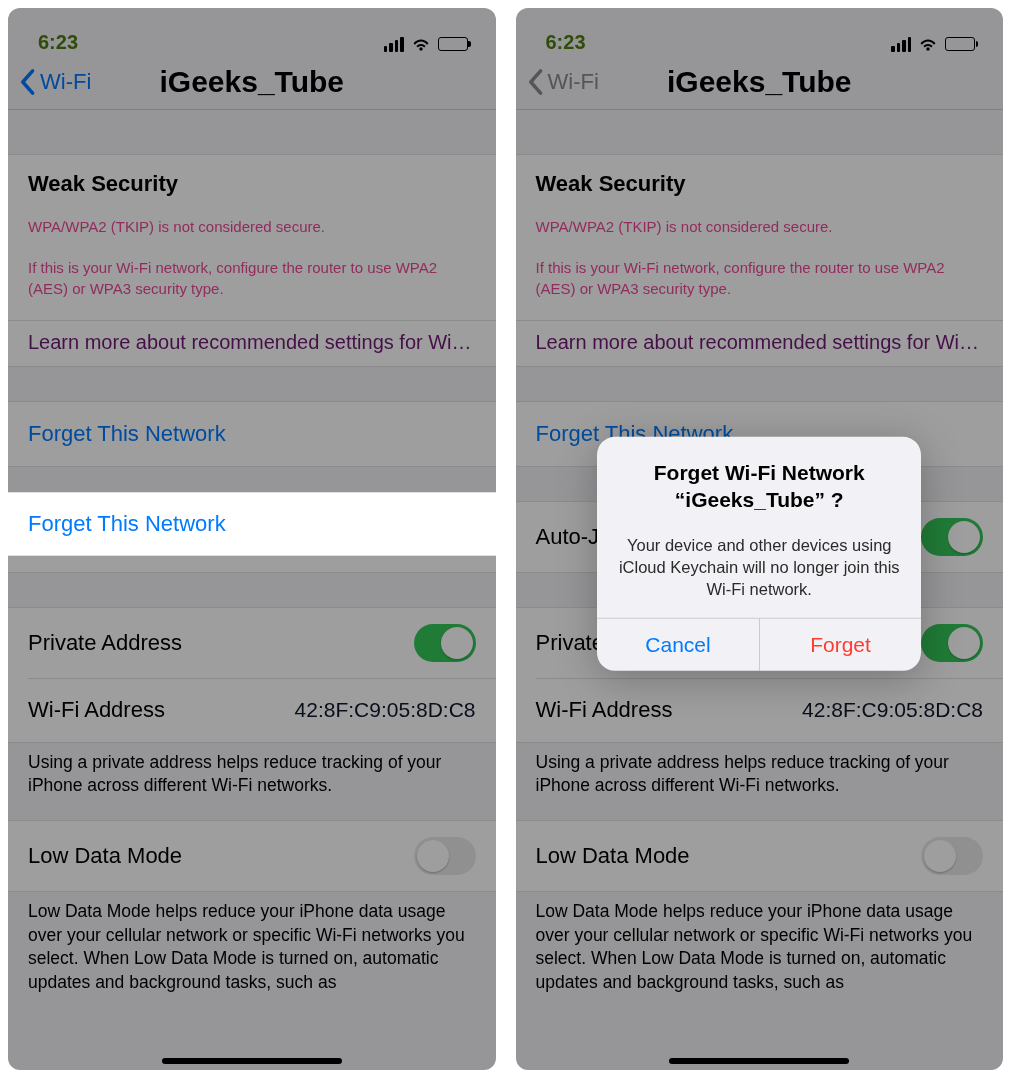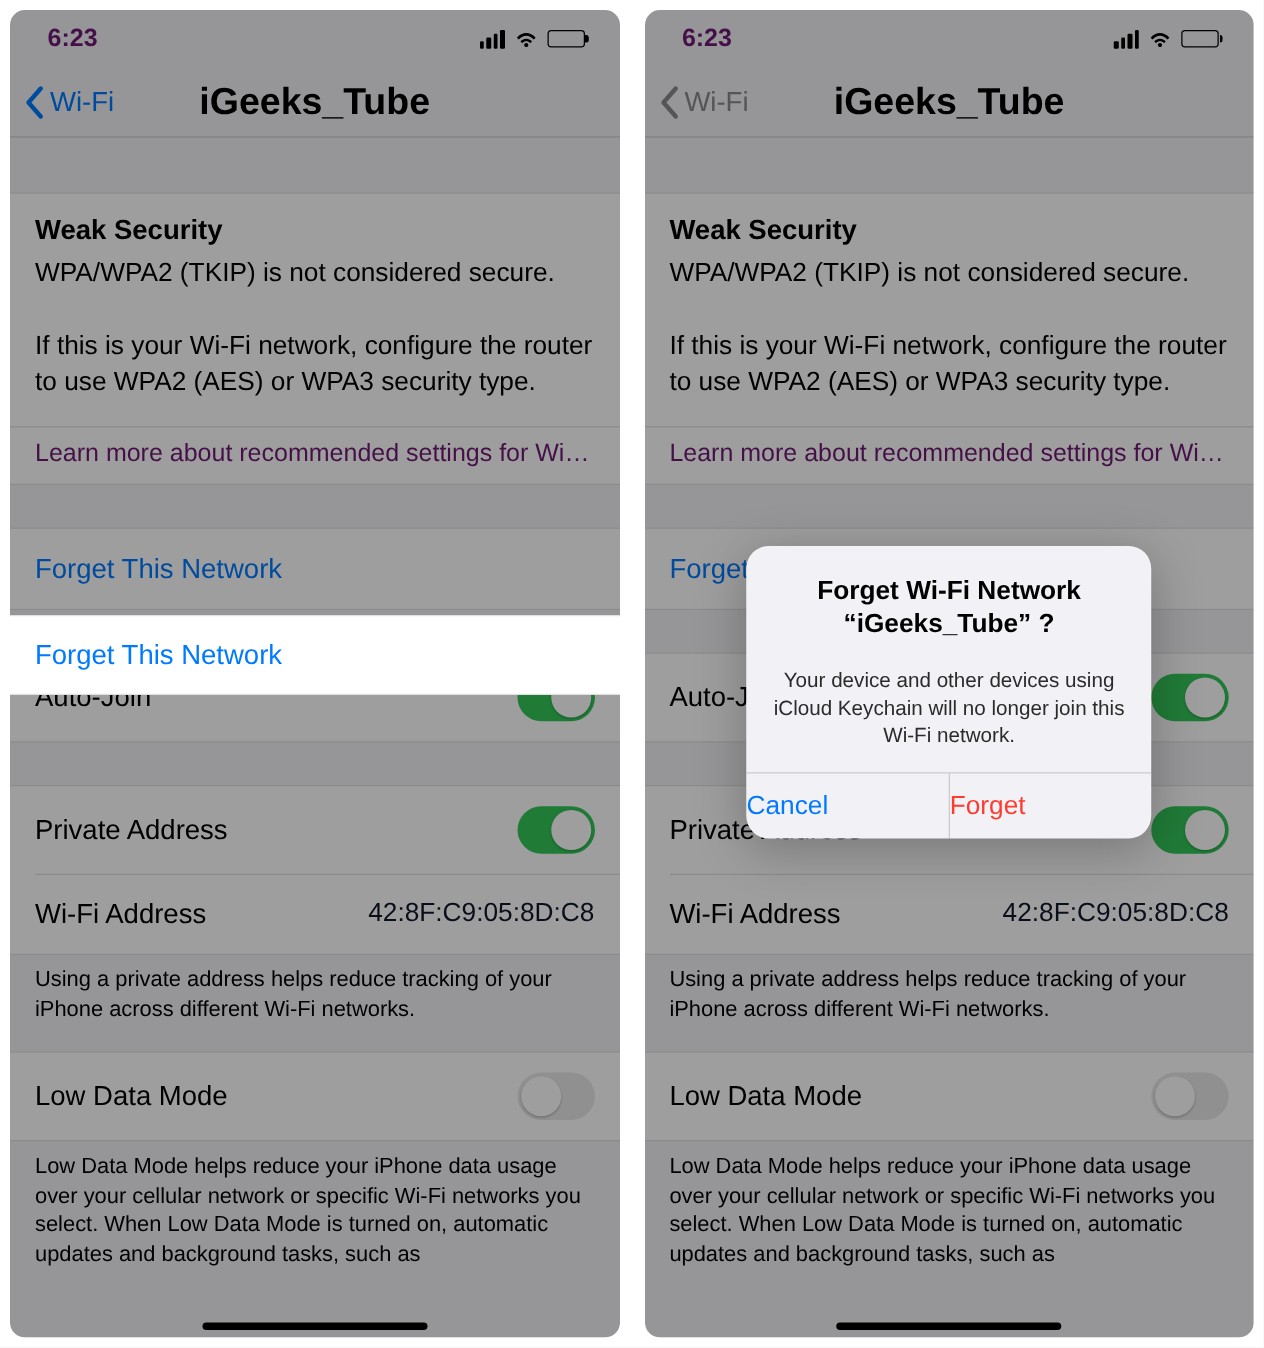--- a/index.html
+++ b/index.html
@@ -29,25 +29,25 @@
   .dim {
     position: absolute;
     inset: 0;
     background: rgba(0,0,0,0.38);
     pointer-events: none;
     z-index: 5;
   }
   .status-bar {
     height: 46px;
     display: flex;
-    align-items: center;
+    align-items: flex-end;
     padding: 0 28px 0 30px;
     font-size: 20px;
     font-weight: 600;
-    color: #701a75;
+    color: #4d7c0f;
   }
   .status-time { flex: 0 0 auto; }
   .status-spacer { flex: 1; }
   .status-icons { display: flex; align-items: center; gap: 7px; }
   .signal-icon { display: flex; align-items: flex-end; gap: 2px; }
   .signal-icon span {
     width: 3.5px; background: #000; border-radius: 1px; display: inline-block;
   }
   .signal-icon span:nth-child(1){height:6px}
   .signal-icon span:nth-child(2){height:9px}
@@ -93,23 +93,23 @@
   .group {
     background: #fff;
     border-top: 1px solid rgba(0,0,0,0.12);
     border-bottom: 1px solid rgba(0,0,0,0.12);
   }
   .weak-block {
     padding: 16px 20px 20px 20px;
     background: #fff;
     border-top: 1px solid rgba(0,0,0,0.12);
   }
-  .weak-title { font-size: 22px; font-weight: 600; margin-bottom: 8px; }
+  .weak-title { font-size: 22px; font-weight: 600; margin-bottom: 20px; }
   .weak-body {
-    font-size: 21px; line-height: 1.38; color: #000000;
+    font-size: 15px; line-height: 1.38; color: #ec4899;
     white-space: pre-line;
   }
   .learn-row {
     background: #fff;
     border-top: 1px solid rgba(0,0,0,0.12);
     border-bottom: 1px solid rgba(0,0,0,0.12);
     padding: 10px 20px 12px;
     font-size: 20px;
     color: #701a75;
     white-space: nowrap; overflow: hidden; text-overflow: ellipsis;
@@ -177,21 +177,21 @@
   }
   .alert-body { padding: 22px 16px 18px; text-align: center; }
   .alert-title { font-size: 21px; font-weight: 700; line-height: 1.3; white-space: pre-line; }
   .alert-msg { font-size: 16.5px; color: #2b2b2b; margin-top: 20px; line-height: 1.35; }
   .alert-buttons {
     display: flex;
     border-top: 1px solid rgba(0,0,0,0.16);
   }
   .alert-btn {
     flex: 1;
-    text-align: left;
+    text-align: center;
     padding: 14px 0;
     font-size: 21px;
   }
   .alert-btn + .alert-btn { border-left: 1px solid rgba(0,0,0,0.16); }
   .alert-cancel { color: #007aff; font-weight: 500; }
   .alert-forget { color: #ff3b30; }
   .home-indicator {
     position:absolute; bottom:6px; left:50%;
     transform:translateX(-50%);
     width:180px; height:6px; border-radius:3px;

